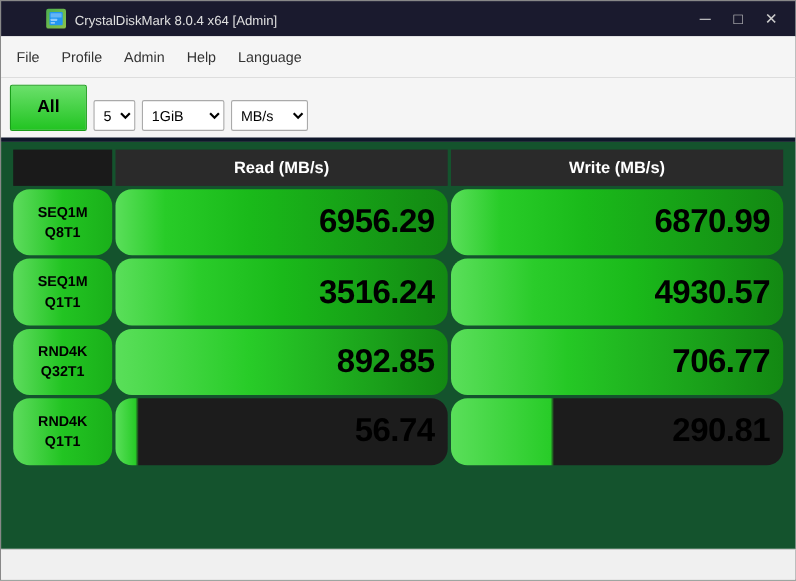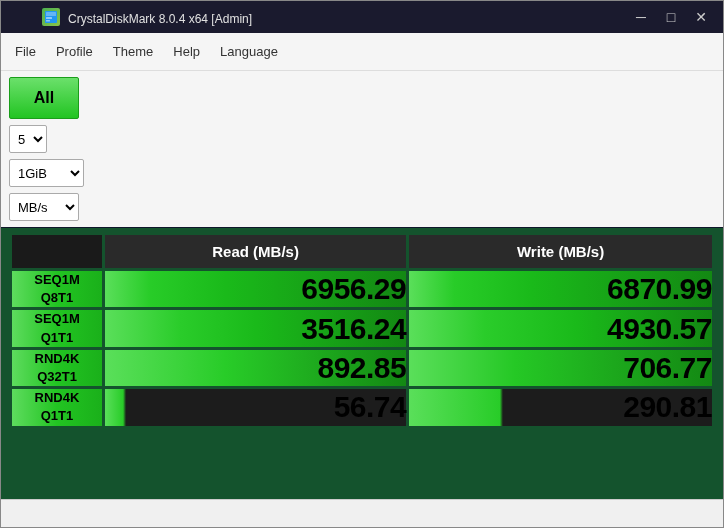--- a/index.html
+++ b/index.html
@@ -76,24 +76,23 @@
       color: #333;
       cursor: pointer;
       border-radius: 2px;
     }
 
     
     .toolbar {
       background: #f5f5f5;
       padding: 6px 8px;
       display: flex;
-      align-items: flex-start;
+      align-items: flex-end;
       gap: 6px;
-      border-bottom: 1px solid #0f172a;
-      flex-direction: column;
+      border-bottom: 4px solid #0f172a;
     }
     .btn-all {
       background: linear-gradient(to bottom, #6be06b, #22c422);
       border: 1px solid #1a9e1a;
       color: #000;
       font-weight: bold;
       font-size: 16px;
       padding: 8px 20px;
       cursor: pointer;
       border-radius: 2px;
@@ -125,21 +124,22 @@
     }
     .bench-table th {
       color: white;
       font-size: 15px;
       font-weight: bold;
       padding: 8px 10px;
       text-align: center;
       background: #2a2a2a;
     }
     .bench-table td {
-      padding: 0;
+      padding: 12px;
+      border-radius: 15px;
     }
 
     .label-cell {
       background: linear-gradient(to right, #5edc5e, #22c422, #1ab01a);
       color: black;
       font-weight: bold;
       font-size: 13px;
       text-align: center;
       padding: 10px 8px;
       min-width: 80px;
@@ -207,21 +207,21 @@
     <div class="titlebar-controls">
       <button class="titlebar-btn">─</button>
       <button class="titlebar-btn">□</button>
       <button class="titlebar-btn close">✕</button>
     </div>
   </div>
 
   <div class="menubar">
     <div class="menu-item">File</div>
     <div class="menu-item">Profile</div>
-    <div class="menu-item">Theme</div>
+    <div class="menu-item">Admin</div>
     <div class="menu-item">Help</div>
     <div class="menu-item">Language</div>
   </div>
 
   <div class="toolbar">
     <button class="btn-all">All</button>
     <select class="select-control">
       <option>5</option>
       <option>1</option>
       <option>3</option>

